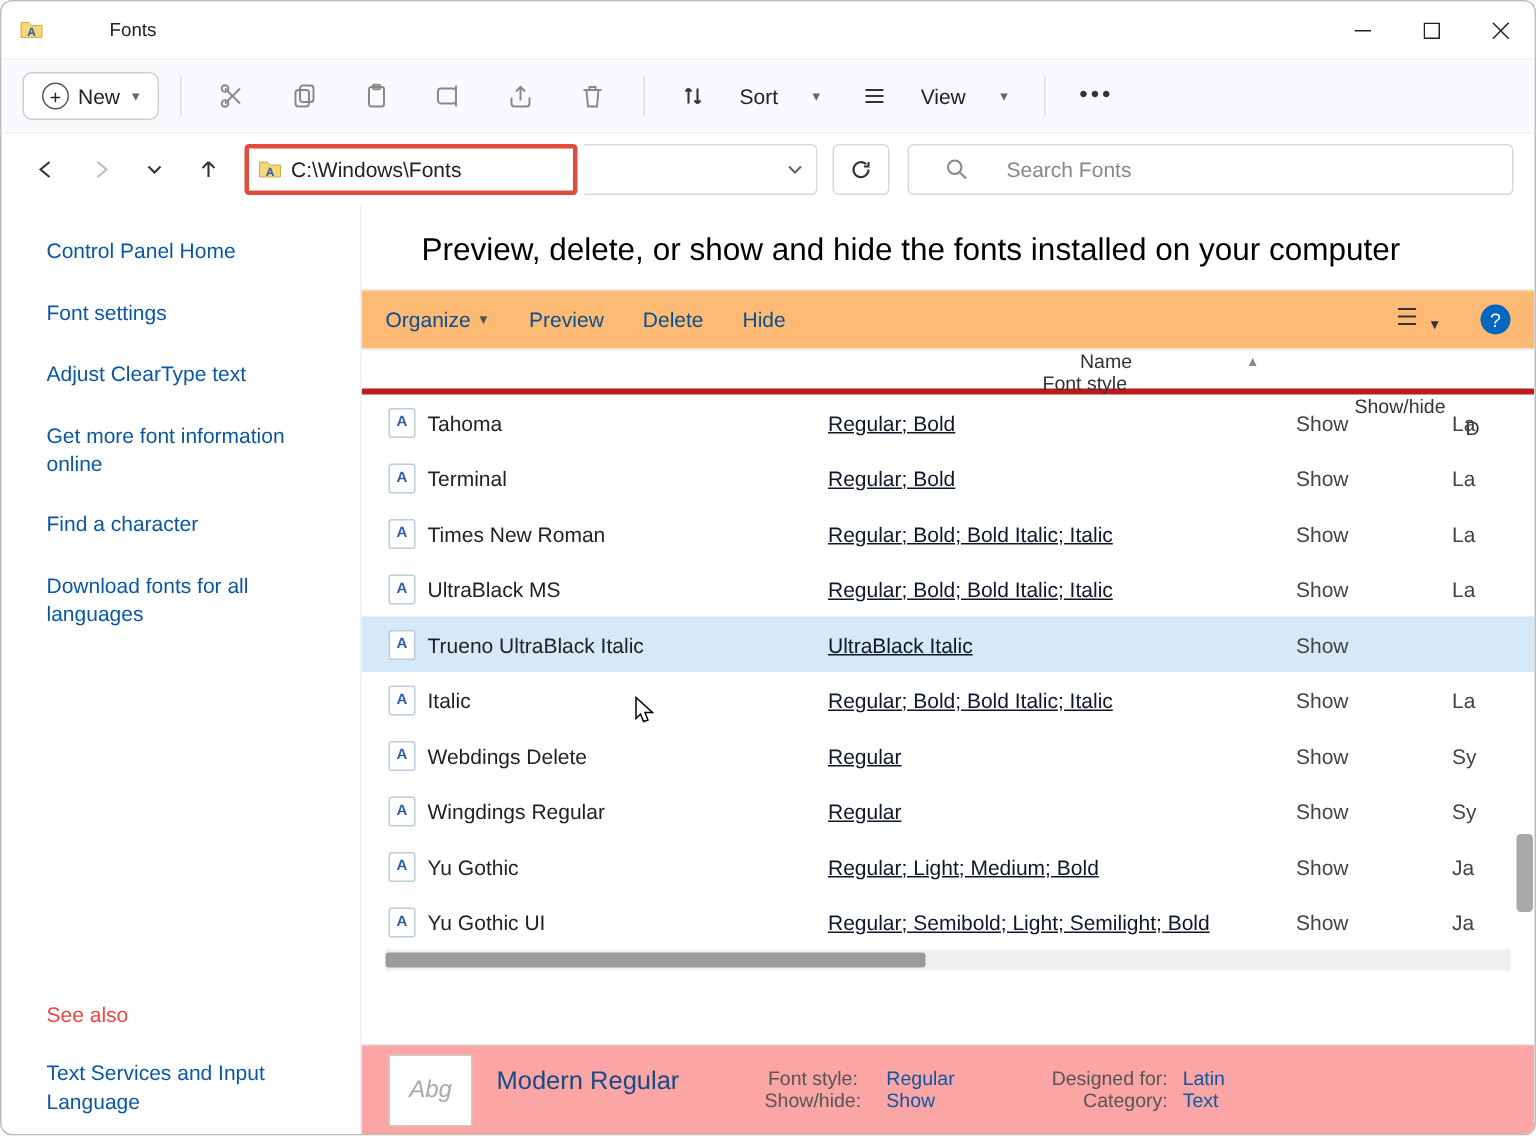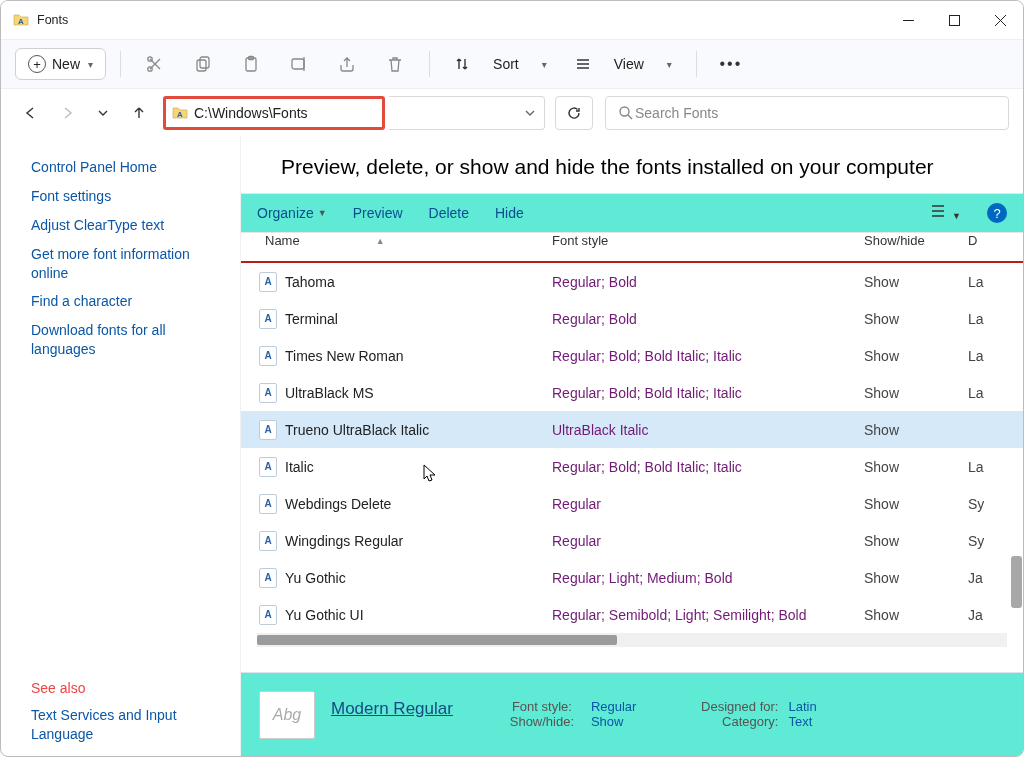--- a/index.html
+++ b/index.html
@@ -1,83 +1,83 @@
 <!DOCTYPE html>
 <html><head>
 <meta charset="utf-8">
 <style>
   * { box-sizing: border-box; margin: 0; padding: 0; font-family: "Segoe UI", -apple-system, sans-serif; }
   body { background: #fff; width: 1024px; height: 757px; overflow: hidden; }
   .window { width: 1024px; height: 757px; border: 1px solid #bcbcbc; border-radius: 8px; display: flex; flex-direction: column; background: #fff; overflow: hidden; }
   
   .titlebar { height: 38px; display: flex; align-items: center; padding: 0 0 0 12px; background: #fff; }
   .titlebar .icon-folder { width: 16px; height: 16px; margin-right: 8px; display:flex; align-items:center; justify-content:center; }
-  .titlebar .title { font-size: 12.5px; color: #222; flex: 0 0 auto; }
+  .titlebar .title { font-size: 12.5px; color: #222; flex: 0 0 auto; margin-left: 36px; }
   .titlebar .spacer { flex: 1; }
   .winbtn { width: 46px; height: 38px; display: inline-flex; align-items: center; justify-content: center; color: #333; }
   
   .toolbar { height: 50px; display: flex; align-items: center; padding: 0 14px; gap: 8px; background: #f8fafd; border-top: 1px solid #efefef; border-bottom: 1px solid #efefef;}
   .btn-new { display:flex; align-items:center; gap:6px; padding: 6px 12px; border:1px solid #d0d0d0; border-radius: 6px; background:#fff; color:#222; font-size: 14px;}
   .btn-new .plus { width:18px; height:18px; border:1px solid #555; border-radius:50%; display:flex;align-items:center;justify-content:center; font-size:13px; line-height:1;}
   .btn-new .chev { color:#666; font-size:10px; margin-left:2px;}
   .tsep { width:1px; height:26px; background:#ddd; margin:0 6px;}
   .tbtn { width:40px; height:36px; display:flex; align-items:center; justify-content:center; color:#777; border-radius:4px;}
   .tlabel { display:flex; align-items:center; gap:23px; padding:6px 10px; color:#222; font-size:14px;}
   .tlabel .chev { color:#666; font-size:10px;}
   
   .navbar { height: 47px; display:flex; align-items:center; padding:0 14px; gap:4px;}
   .navbtn { width:32px; height:32px; display:flex; align-items:center; justify-content:center; color:#555; border-radius:4px;}
   .navbtn.disabled { color:#bbb;}
   .addrbox { flex:0 0 auto; width:222px; height:34px; border:3px solid #e24a3b; border-radius:3px; display:flex; align-items:center; padding:0 6px; margin-left:4px;}
   .addrbox .fic { width:16px;height:16px;margin-right:6px;display:flex;align-items:center;justify-content:center;}
   .addrbox .addrtext { font-size:14px; color:#222; border:none; outline:none; flex:1; background:transparent;}
   .addr-rest { flex:1; height:34px; border:1px solid #d9d9d9; border-left:none; border-radius:0 4px 4px 0; display:flex; align-items:center; justify-content:flex-end; padding-right:8px; margin-right:6px;}
   .refreshbox { width:38px; height:34px; border:1px solid #d9d9d9; border-radius:4px; display:flex;align-items:center;justify-content:center;color:#444;}
-  .searchbox { width:404px; height:34px; border:1px solid #d9d9d9; border-radius:4px; display:flex; align-items:center; padding:0 12px; margin-left:8px; gap:2px;}
+  .searchbox { width:404px; height:34px; border:1px solid #d9d9d9; border-radius:4px; display:flex; align-items:center; padding:0 24px; margin-left:8px; gap:26px;}
   .searchbox input { border:none; outline:none; font-size:14px; color:#222; flex:1;}
   .searchbox input::placeholder { color:#888;}
   
   .main { flex:1; display:flex; overflow:hidden;}
   
-  .sidebar { width:240px; padding:22px 12px 12px 30px; display:flex; flex-direction:column; gap:10px; font-size:14px; border-right:1px solid #f0f0f0;}
+  .sidebar { width:240px; padding:22px 12px 12px 30px; display:flex; flex-direction:column; gap:22px; font-size:14px; border-right:1px solid #f0f0f0;}
   .sidebar a { color:#0b57a6; text-decoration:none; line-height:1.35;}
   .sidebar .seealso { color:#ef4444; margin-top:auto; font-size:14px; padding-top:30px;}
   
   .content { flex:1; display:flex; flex-direction:column; overflow:hidden; position:relative;}
   .heading { font-size:21px; color:#000000; padding:19px 40px 14px;}
-  .cmdbar { height:40px; background:#5eead4; border-top:1px solid #e6e6e6; border-bottom:1px solid #e6e6e6; display:flex; align-items:center; padding:0 16px; gap:26px;}
+  .cmdbar { height:40px; background:#fdba74; border-top:1px solid #e6e6e6; border-bottom:1px solid #e6e6e6; display:flex; align-items:center; padding:0 16px; gap:26px;}
   .cmdbar .cmd { color:#0b4e8f; font-size:14px; display:flex; align-items:center; gap:4px;}
   .cmdbar .spacer2 { flex:1;}
   .cmdbar .viewic { color:#333;}
   .cmdbar .help { width:20px; height:20px; border-radius:50%; background:#0067c0; color:#fff; display:flex;align-items:center;justify-content:center; font-size:13px;}
   
   .tablewrap { flex:1; overflow:hidden; position:relative;}
-  .thead { display:flex; align-items:flex-start; height:30px; padding:0 16px; font-size:13px; color:#333; border-bottom:2px solid #b91c1c;}
+  .thead { display:flex; align-items:flex-end; height:30px; padding:0 16px; font-size:13px; color:#333; border-bottom:4px solid #b91c1c;flex-direction:column;}
   .col-name { width:295px; display:flex; align-items:center; gap:6px; padding-left:8px;}
   .col-style { width:312px;}
   .col-show { width:104px;}
   .col-des { width:30px;}
   .sortup { color:#888; font-size:9px;}
   .rows { overflow:hidden;}
   .row { display:flex; align-items:center; height:37px; padding:0 16px; font-size:14px; color:#222;}
   .row.selected { background:#d6e9f8;}
   .cell-name { width:295px; display:flex; align-items:center; gap:8px; padding-left:2px;}
-  .cell-style { width:312px; color:#701a75;}
+  .cell-style { width:312px; color:#0f172a;text-decoration:underline;}
   .cell-show { width:104px; color:#444;}
   .cell-des { width:30px; color:#444;}
   .fonticon { width:18px; height:20px; background:#fff; border:1px solid #bcd; border-radius:2px; display:flex;align-items:center;justify-content:center; font-size:10px; font-weight:bold; color:#2a5fa8; position:relative;}
   .fonticon.stack::after { content:""; position:absolute; top:-2px; left:2px; width:18px; height:20px; border:1px solid #bcd; border-radius:2px; z-index:-1; background:#fff;}
   .hscroll { height:14px; background:#f0f0f0; margin:0 16px 0 16px; position:relative;}
   .hscroll .thumb { position:absolute; left:0; top:2px; height:10px; width:360px; background:#9b9b9b; border-radius:2px;}
   .vscroll { position:absolute; right:1px; top:420px; width:11px; height:52px; background:#a8a8a8; border-radius:3px;}
   
-  .details { height:84px; background:#5eead4; display:flex; align-items:center; padding:0 18px; gap:16px; border-top:1px solid #dde4ec;}
+  .details { height:60px; background:#fca5a5; display:flex; align-items:center; padding:0 18px; gap:16px; border-top:1px solid #dde4ec;}
   .details .preview { width:56px; height:48px; background:#fff; border:1px solid #ccc; border-radius:2px; display:flex;align-items:center;justify-content:center; font-size:16px; color:#aaa; font-style:italic;}
   .details .info { display:flex; gap:50px; align-items:flex-start;}
-  .details .col1 .fname { font-size:17px; color:#174a84; margin-bottom:12px;text-decoration:underline;}
+  .details .col1 .fname { font-size:17px; color:#174a84; margin-bottom:12px;}
   .details .kv { display:flex; gap:10px; font-size:13px;}
   .details .k { color:#555; text-align:center; width:78px;}
   .details .v { color:#0b57a6;}
   .details .k2 { color:#555; text-align:right; width:92px;}
   .cursor { position:absolute; left:181px; top:230px; pointer-events:none;}
 </style>
 </head>
 <body>
 
 <div class="window">

